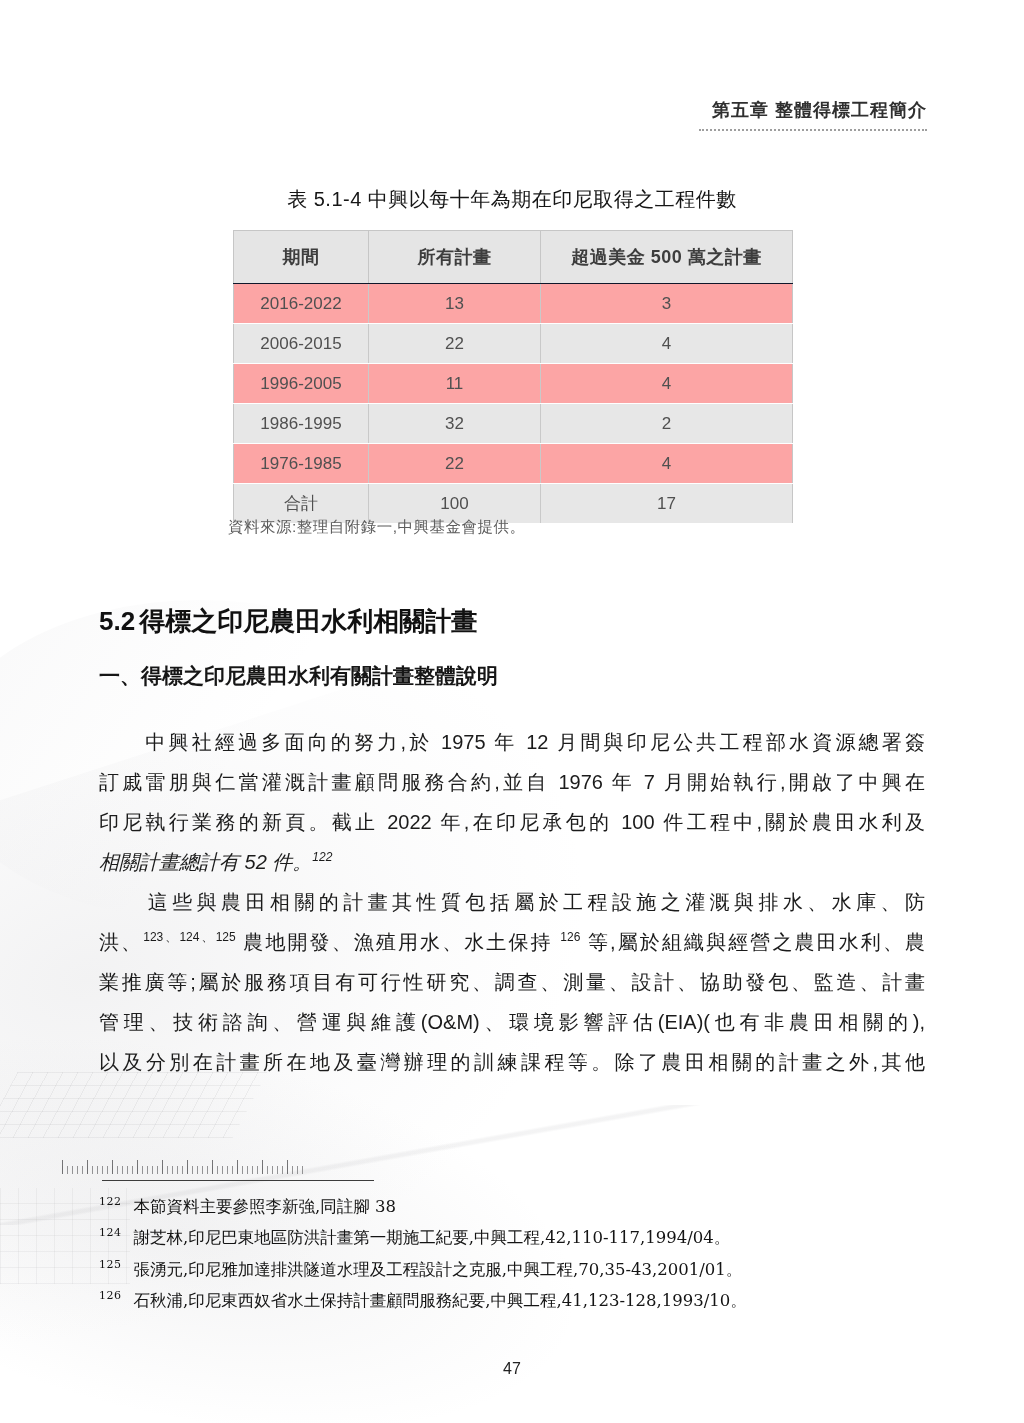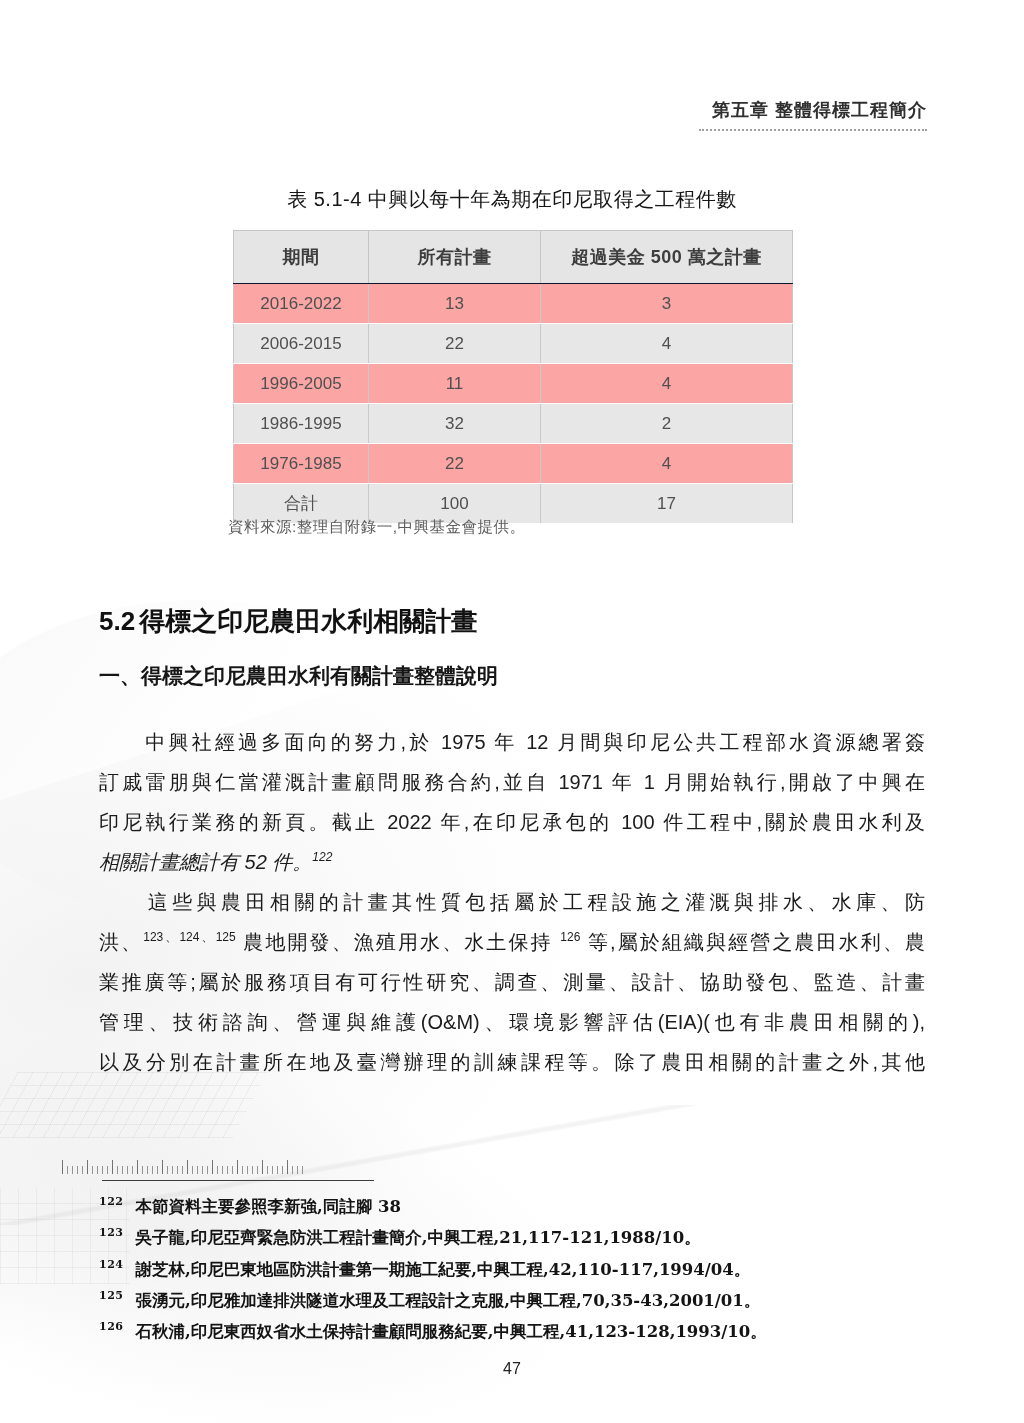--- a/index.html
+++ b/index.html
@@ -126,21 +126,21 @@
     background-position:left bottom, left bottom;
     background-repeat:no-repeat;
   }
   .fn-divider{
     position:absolute;left:102px;top:1180px;width:272px;height:0;
     border-top:1.6px solid #3c3c3c;
   }
   .footnotes{
     position:absolute;left:99px;top:1189px;width:815px;
     font-family:"DejaVu Serif","Liberation Serif",serif;
-    font-size:16.5px;color:#141414;font-weight:bold;
+    font-size:16.5px;color:#141414;
   }
   .fn-row{line-height:26.8px;white-space:nowrap;}
   .fn-num{
     font-size:11px;vertical-align:super;margin-right:12px;letter-spacing:0.5px;
   }
   
   .page-number{
     position:absolute;top:1360px;left:0;width:100%;
     text-align:center;font-size:16px;color:#222;
   }
@@ -217,38 +217,37 @@
 
     <div class="sec-heading">
       <span class="num">5.2</span><span>得標之印尼農田水利相關計畫</span>
     </div>
 
     <div class="sub-heading">一、得標之印尼農田水利有關計畫整體說明</div>
 
     <div class="body-text">
         <div>
           <div class="pline"><span>　　中興社經過多面向的努力,於 1975 年 12 月間與印尼公共工程部水資源總署簽</span></div>
-          <div class="pline"><span>訂戚雷朋與仁當灌溉計畫顧問服務合約,並自 1971 年 1 月開始執行,開啟了中興在</span></div>
+          <div class="pline"><span>訂戚雷朋與仁當灌溉計畫顧問服務合約,並自 1976 年 7 月開始執行,開啟了中興在</span></div>
           <div class="pline"><span>印尼執行業務的新頁。截止 2022 年,在印尼承包的 100 件工程中,關於農田水利及</span></div>
           <div class="pline short"><span>相關計畫總計有 52 件。</span><span class="sup">122</span></div>
         </div>
         <div>
           <div class="pline"><span>　　這些與農田相關的計畫其性質包括屬於工程設施之灌溉與排水、水庫、防</span></div>
           <div class="pline"><span>洪、</span><span class="sup">123、124、125</span><span> 農地開發、漁殖用水、水土保持 </span><span class="sup">126</span><span> 等,屬於組織與經營之農田水利、農</span></div>
           <div class="pline"><span>業推廣等;屬於服務項目有可行性研究、調查、測量、設計、協助發包、監造、計畫</span></div>
           <div class="pline"><span>管理、技術諮詢、營運與維護(O&amp;M)、環境影響評估(EIA)(也有非農田相關的),</span></div>
           <div class="pline"><span>以及分別在計畫所在地及臺灣辦理的訓練課程等。除了農田相關的計畫之外,其他</span></div>
         </div>
       </div>
 
     <div class="fn-ruler"></div>
     <div class="fn-divider"></div>
     <div class="footnotes">
         <div class="fn-row"><span class="fn-num">122</span><span>本節資料主要參照李新強,同註腳 38</span></div>
-        <div class="fn-row"><span class="fn-num">123</span><span>吳子龍,印尼亞齊緊急防洪工程計畫簡介,中興工程,21,117-121,1988/10。</span></div>
         <div class="fn-row"><span class="fn-num">124</span><span>謝芝林,印尼巴東地區防洪計畫第一期施工紀要,中興工程,42,110-117,1994/04。</span></div>
         <div class="fn-row"><span class="fn-num">125</span><span>張湧元,印尼雅加達排洪隧道水理及工程設計之克服,中興工程,70,35-43,2001/01。</span></div>
         <div class="fn-row"><span class="fn-num">126</span><span>石秋浦,印尼東西奴省水土保持計畫顧問服務紀要,中興工程,41,123-128,1993/10。</span></div>
       </div>
 
     <div class="page-number">47</div>
 
   </div>
 </div>
 

